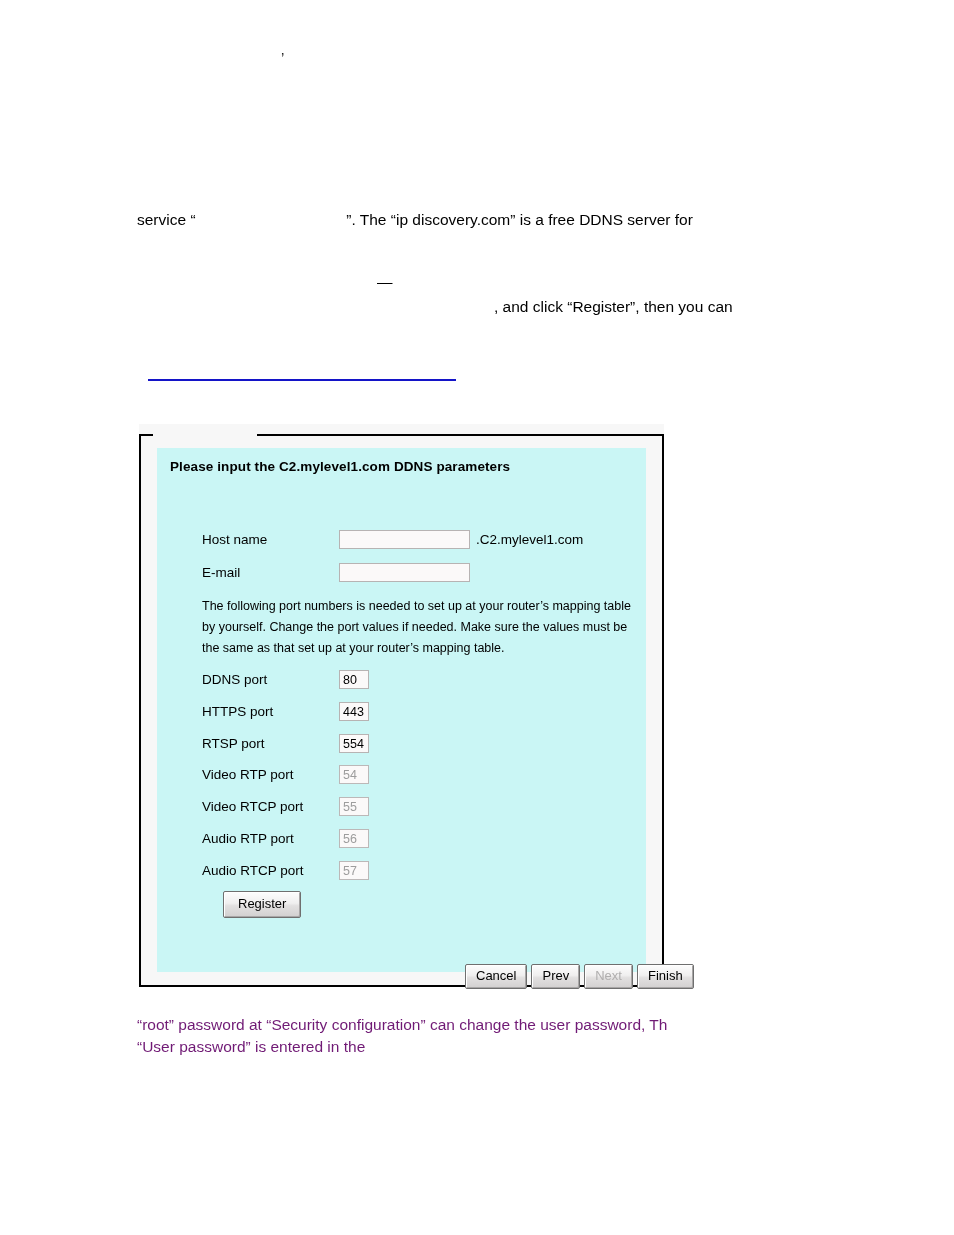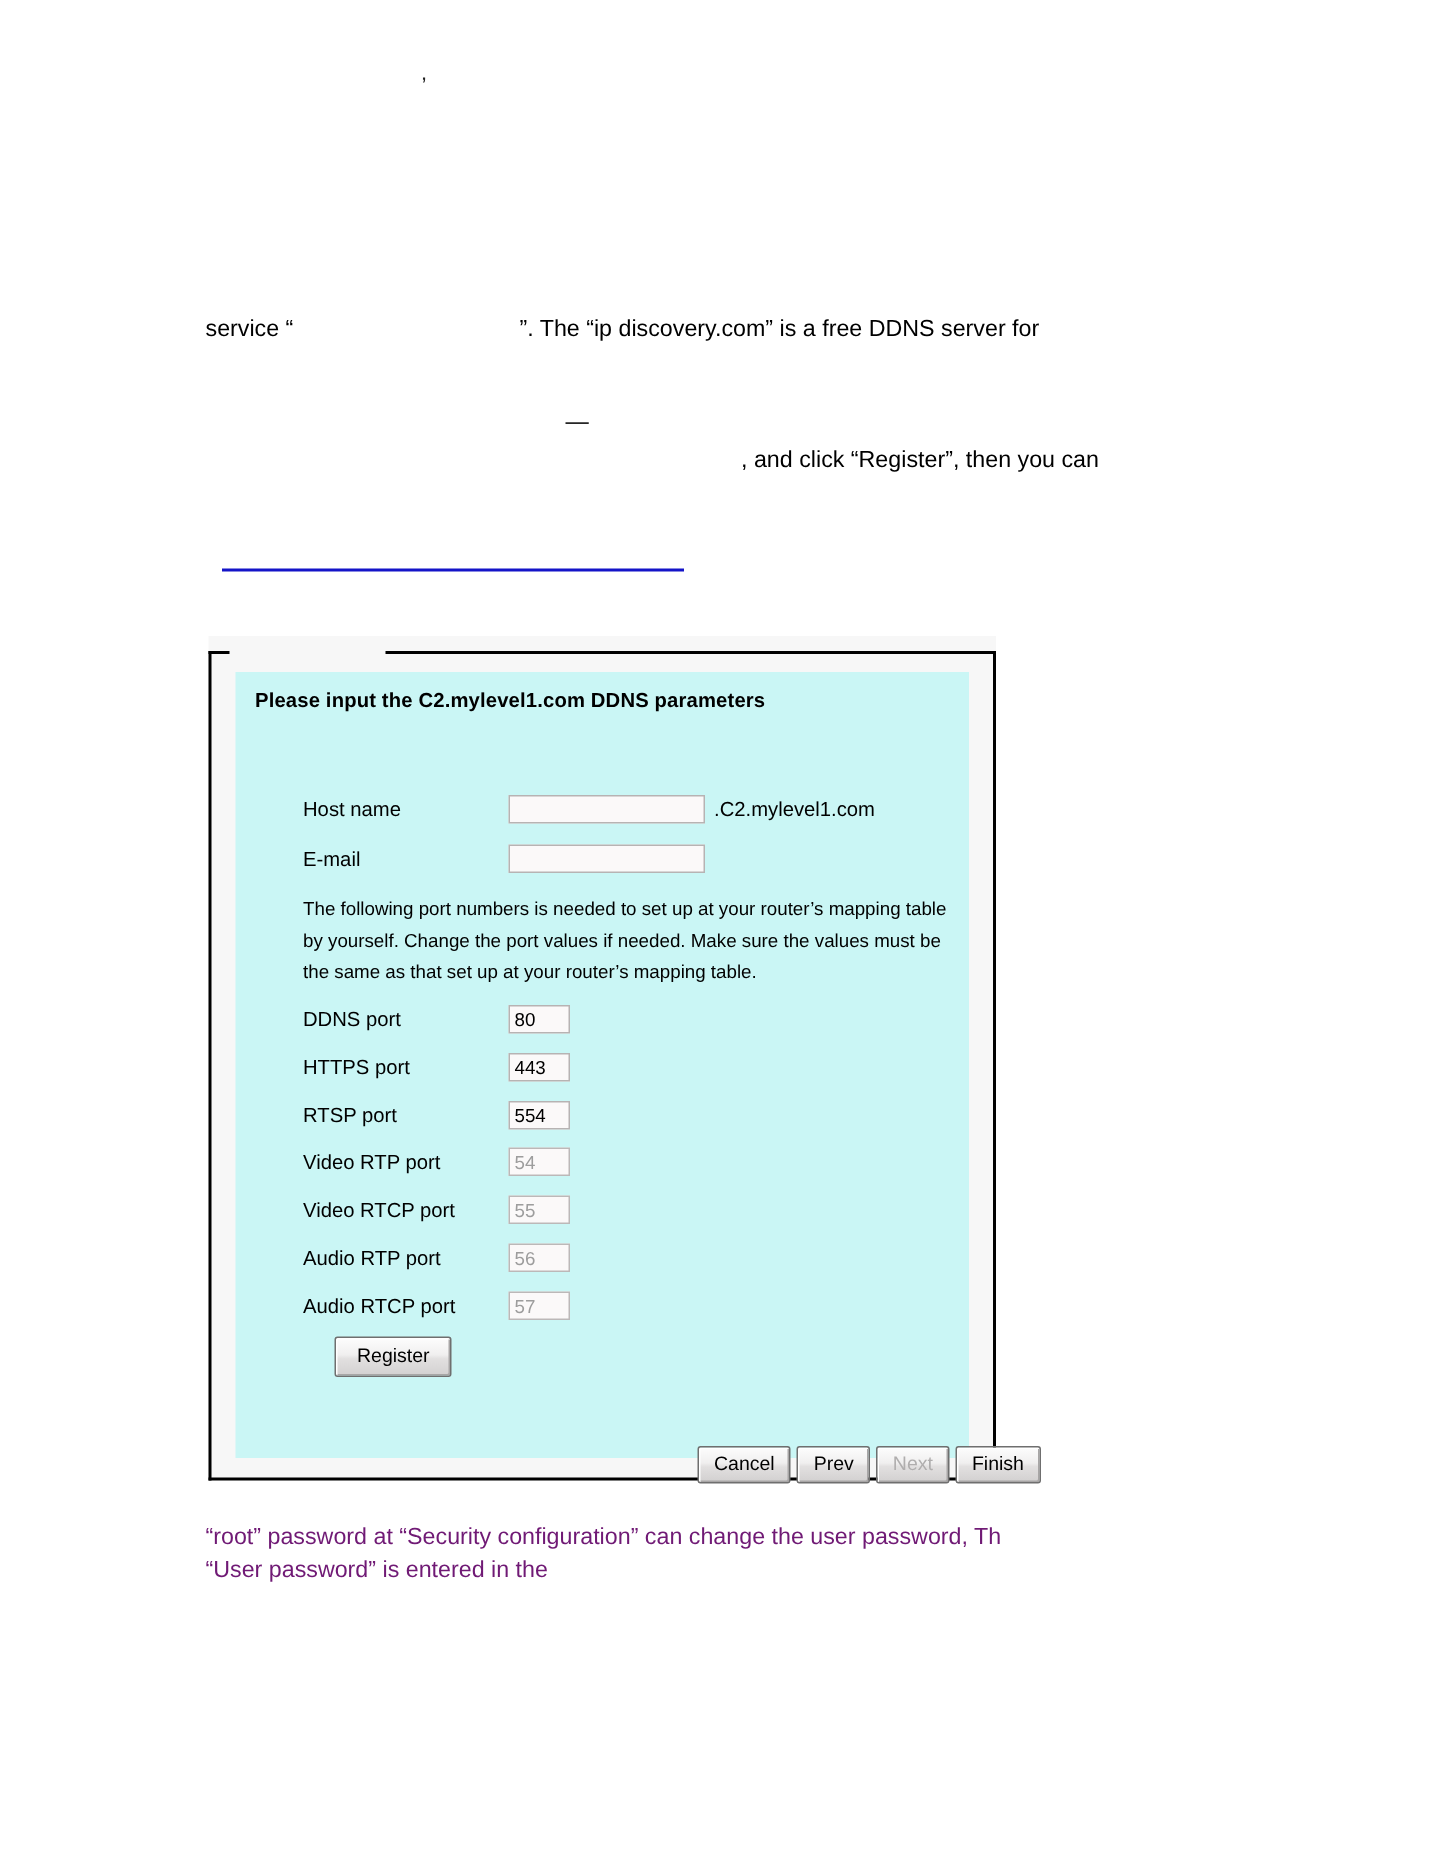--- a/index.html
+++ b/index.html
@@ -132,21 +132,21 @@
   }
   .input-wide {
     left: 137px;
     top: 0;
     width: 131px;
     height: 19px;
   }
   .input-port {
     left: 137px;
     top: 0;
-    width: 41px;
+    width: 30px;
     height: 19px;
     font-size: 12.5px;
   }
   .input-port.is-disabled {
     color: #9d9d9d;
     border-color: #bcb8b8;
   }
   .suffix-text {
     position: absolute;
     left: 274px;

